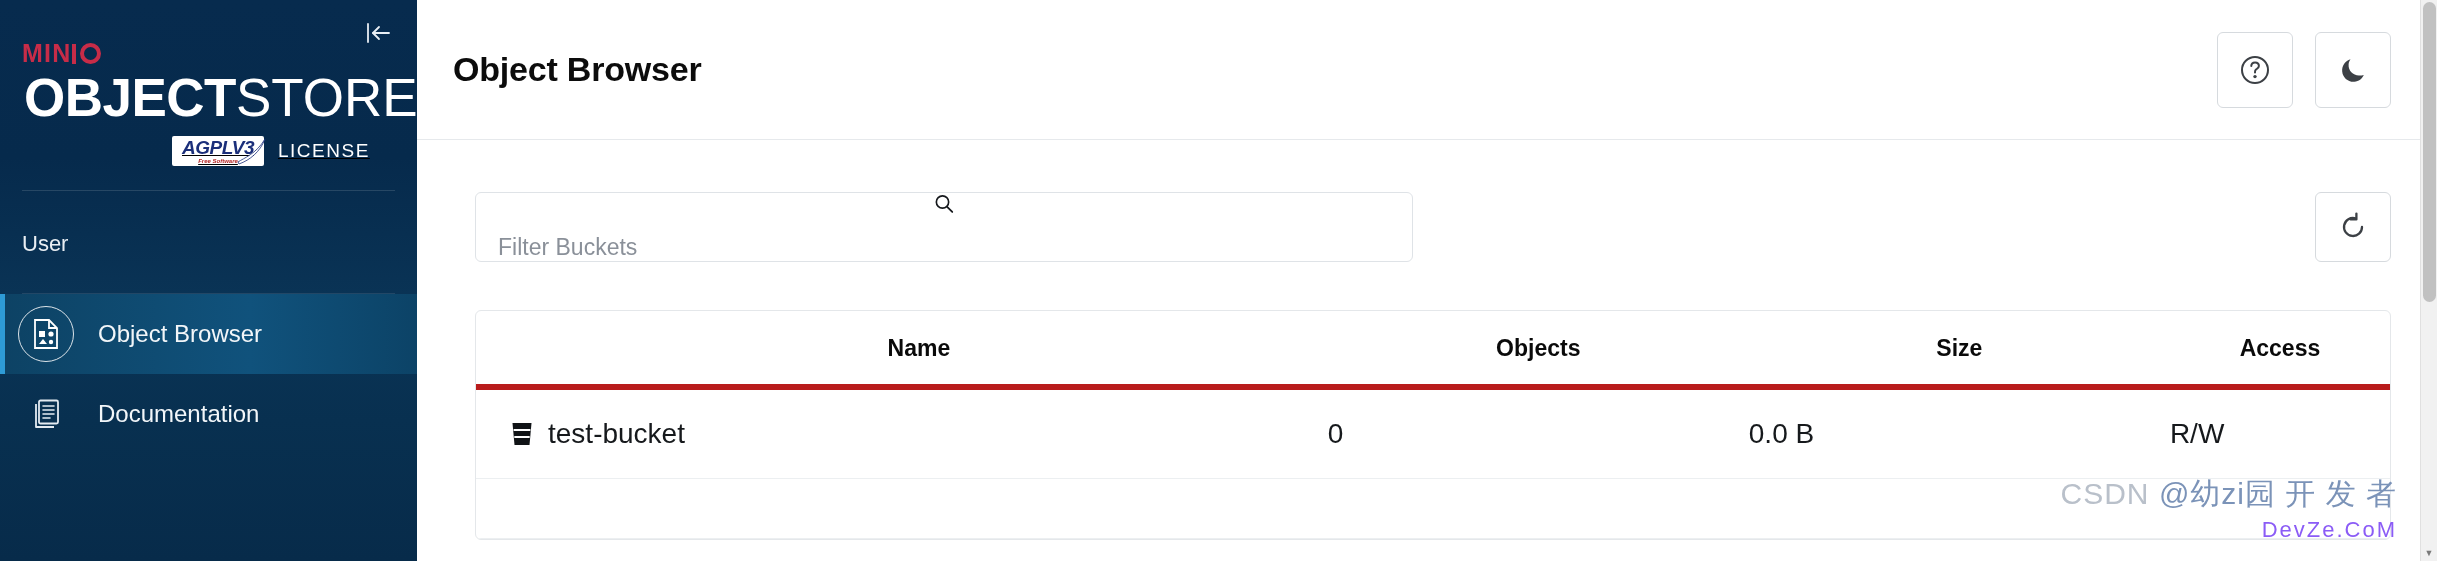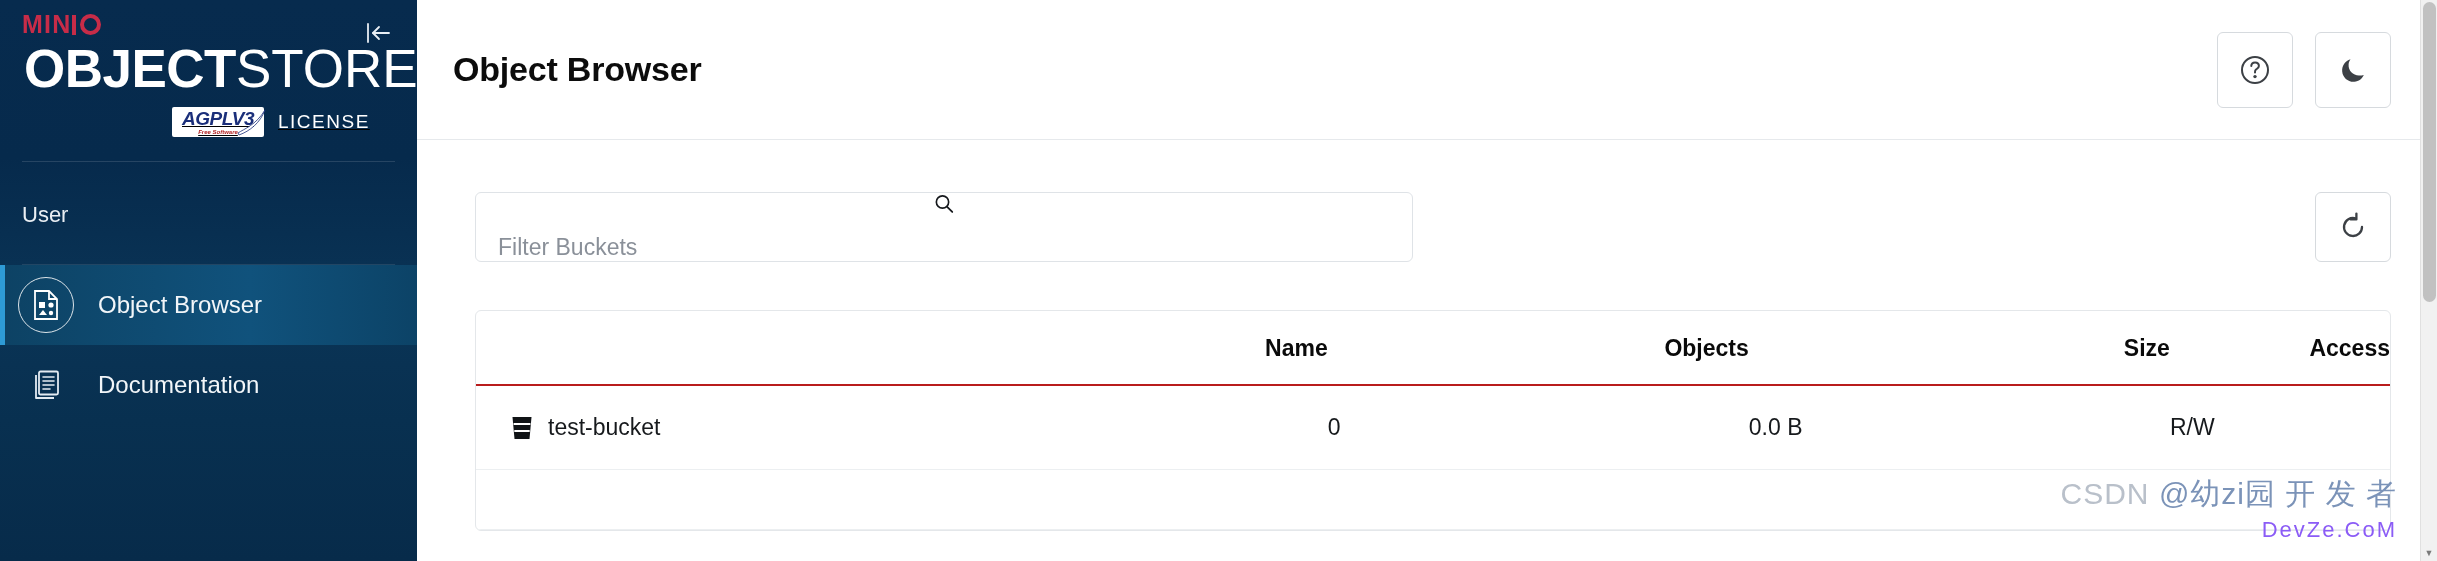--- a/index.html
+++ b/index.html
@@ -32,20 +32,21 @@
     right: 22px;
     width: 34px;
     height: 34px;
     display: flex;
     align-items: center;
     justify-content: center;
     cursor: pointer;
   }
   .logo-block {
     padding: 12px 26px 0 22px;
+    margin-top: 29px;
   }
   .logo-minio {
     font-size: 25px;
     font-weight: bold;
     letter-spacing: 1.2px;
     color: #c72c48;
     line-height: 1;
     margin-bottom: 5px;
     font-family: "Liberation Sans", sans-serif;
   }
@@ -276,29 +277,29 @@
     border-radius: 6px;
     background: #ffffff;
     overflow: hidden;
   }
   table.buckets {
     width: 100%;
     border-collapse: collapse;
     table-layout: fixed;
   }
   table.buckets th {
-    text-align: right;
+    text-align: center;
     font-size: 23px;
     font-weight: bold;
     color: #0a0a0a;
     padding: 24px 0 22px 0;
-    border-bottom: 2px solid #b91c1c;
+    border-bottom: 6px solid #b91c1c;
   }
   table.buckets td {
-    font-size: 23px;
+    font-size: 28px;
     color: #16191c;
     padding: 28px 0 28px 0;
     border-bottom: 1px solid #eceff1;
   }
   .col-name { width: 44.5%; padding-left: 34px !important; }
   .col-objects { width: 22%; }
   .col-size { width: 22%; }
   .col-access { width: 11.5%; }
   .cell-name {
     display: flex;

